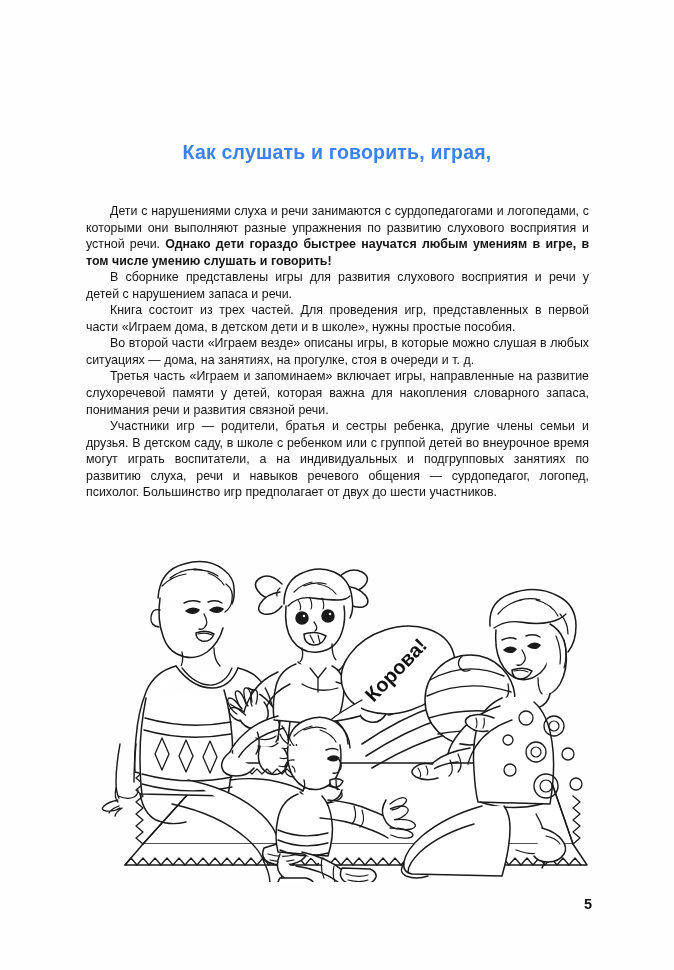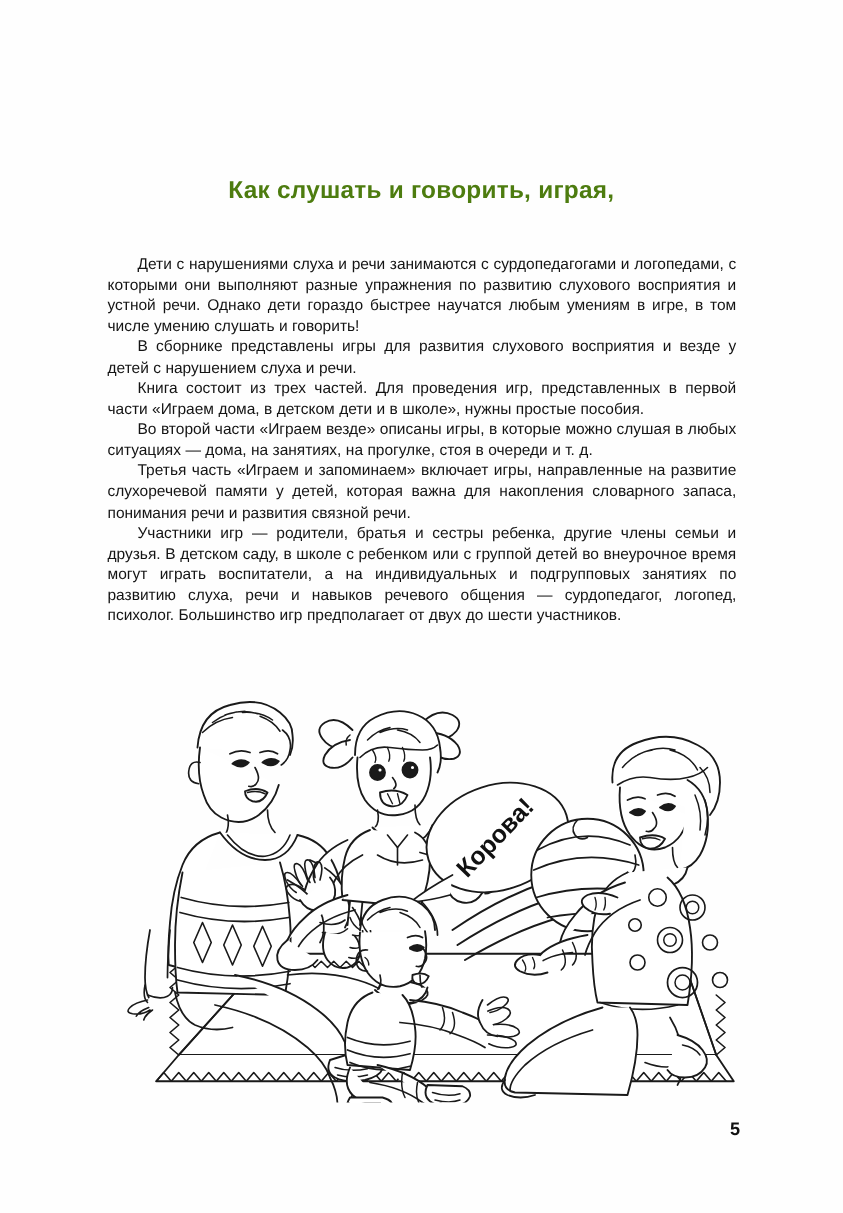--- a/index.html
+++ b/index.html
@@ -29,21 +29,21 @@
     top: 140px;
     width: 502px;
     text-align: center;
   }
   .title-line {
     font-family: "Liberation Sans", sans-serif;
     font-weight: bold;
     font-size: 19.5px;
     line-height: 25px;
     letter-spacing: 0.2px;
-    color: #4d7c0f;
+    color: #3b82f6;
     white-space: nowrap;
   }
 
   
   .body-block {
     position: absolute;
     left: 86px;
     top: 203px;
     width: 503px;
   }
@@ -52,21 +52,21 @@
     line-height: 16.55px;
     text-align: justify;
     text-align-last: left;
     text-indent: 24px;
     margin: 0 0 0 0;
     color: #141414;
     word-spacing: 0.1px;
     hyphens: manual;
   }
   .para b {
-    font-weight: normal;
+    font-weight: bold;
   }
 
   
   .illustration {
     position: absolute;
     left: 98px;
     top: 548px;
     width: 500px;
     height: 334px;
   }
@@ -92,21 +92,21 @@
 <body>
 
 <div class="page">
 
   <div class="title-block">
     <div class="title-line">Как слушать и говорить, играя,</div>
   </div>
 
   <div class="body-block">
     <p class="para">Дети с нарушениями слуха и речи занимаются с сурдопедагогами и логопедами, с которыми они выполняют разные упражнения по развитию слухового восприятия и устной речи. <b>Однако дети гораздо быстрее научатся любым умениям в игре, в том числе умению слушать и говорить!</b></p>
-    <p class="para">В сборнике представлены игры для развития слухового восприятия и везде у детей с нарушением слуха и речи.</p>
+    <p class="para">В сборнике представлены игры для развития слухового восприятия и речи у детей с нарушением запаса и речи.</p>
     <p class="para">Книга состоит из трех частей. Для проведения игр, представленных в первой части «Играем дома, в детском дети и в школе», нужны простые пособия.</p>
     <p class="para">Во второй части «Играем везде» описаны игры, в которые можно слушая в любых ситуациях — дома, на занятиях, на прогулке, стоя в очереди и т. д.</p>
     <p class="para">Третья часть «Играем и запоминаем» включает игры, направленные на развитие слухоречевой памяти у детей, которая важна для накопления словарного запаса, понимания речи и развития связной речи.</p>
     <p class="para">Участники игр — родители, братья и сестры ребенка, другие члены семьи и друзья. В детском саду, в школе с ребенком или с группой детей во внеурочное время могут играть воспитатели, а на индивидуальных и подгрупповых занятиях по развитию слуха, речи и навыков речевого общения — сурдопедагог, логопед, психолог. Большинство игр предполагает от двух до шести участников.</p>
   </div>
 
   <div class="illustration">
     <svg viewBox="0 0 500 334" xmlns="http://www.w3.org/2000/svg" fill="none" stroke="#1a1a1a" stroke-width="1.5" stroke-linecap="round" stroke-linejoin="round">
 
       <g>

